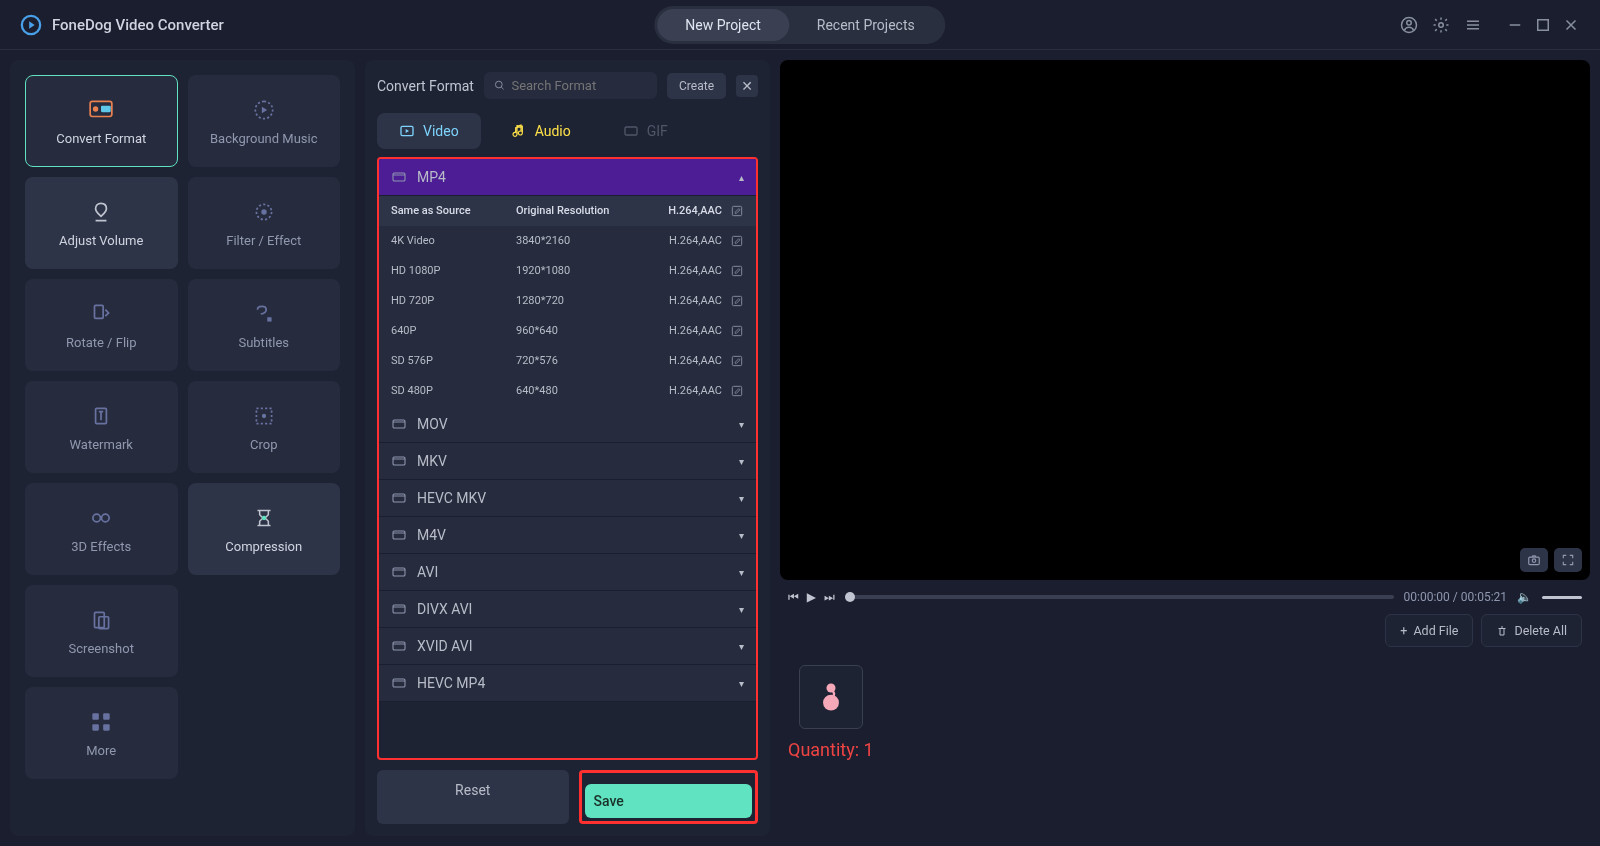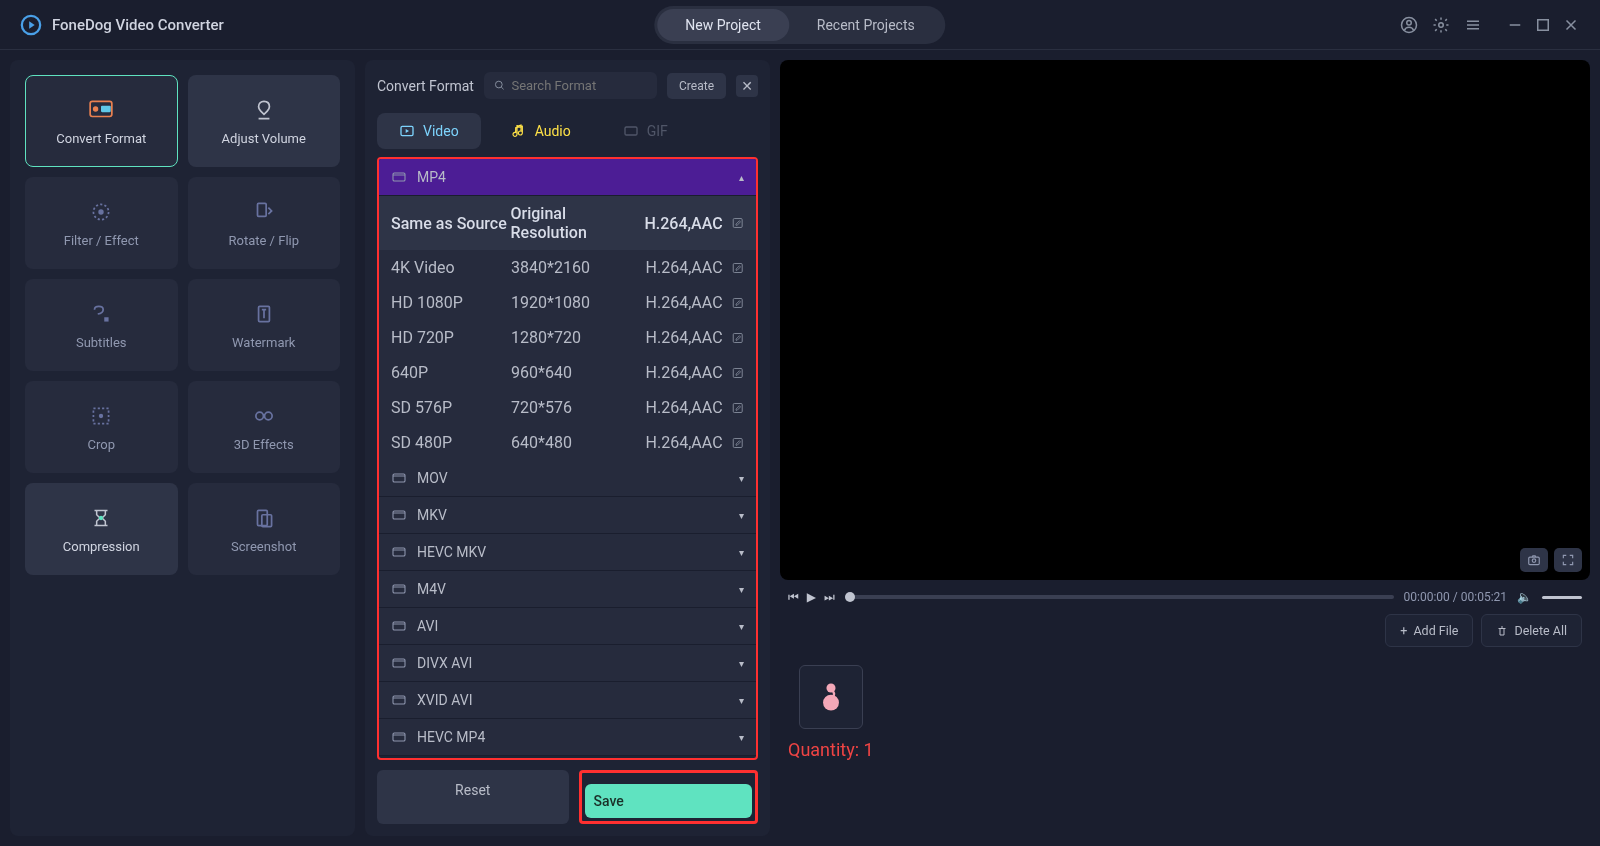--- a/index.html
+++ b/index.html
@@ -31,21 +31,21 @@
 .close-x { background: #2e3447; width: 22px; height: 22px; border-radius: 4px; display: flex; align-items: center; justify-content: center; cursor: pointer; font-size: 14px; }
 .format-tabs { display: flex; gap: 8px; margin-bottom: 8px; }
 .format-tab { padding: 10px 22px; border-radius: 8px; display: flex; align-items: center; gap: 8px; font-size: 14px; cursor: pointer; color: #fde047; }
 .format-tab.active { background: #2e3447; color: #7dd3fc; }
 .format-tab.disabled { color: #505668; }
 .highlight-box { border: 2px solid #ff3030; border-radius: 4px; flex: 1; overflow-y: auto; display: flex; flex-direction: column; }
 .format-group-header { background: #262b3d; padding: 10px 12px; display: flex; align-items: center; gap: 10px; font-size: 14px; border-bottom: 1px solid #1a1e2e; cursor: pointer; }
 .format-group-header.open { background: #4c1d95; }
 .caret { margin-left: auto; font-size: 10px; }
 .preset-list { background: #262b3d; }
-.preset-row { display: flex; align-items: center; padding: 8px 12px; font-size: 16px; cursor: pointer; }
+.preset-row { display: flex; padding: 8px 12px; font-size: 11px; cursor: pointer; }
 .preset-row.selected { background: #2e3447; font-weight: 500; color: #d8dce8; }
 .preset-col1 { width: 125px; }
 .preset-col2 { width: 140px; }
 .preset-col3 { margin-left: auto; }
 .edit-icon { margin-left: 8px; width: 14px; height: 14px; color: #8890a0; }
 .panel-footer { display: flex; gap: 10px; margin-top: 10px; }
 .reset-btn { flex: 1; background: #2e3447; padding: 12px; border-radius: 6px; text-align: center; cursor: pointer; font-size: 14px; }
 .save-btn-wrap { flex: 1; border: 3px solid #ff3030; border-radius: 4px; padding: 3px; }
 .save-btn { background: #5fe3c0; color: #1a3028; padding: 9px; border-radius: 6px; text-align: left; cursor: pointer; font-size: 14px; font-weight: 500; margin-top: 8px; }
 .right-panel { flex: 1; display: flex; flex-direction: column; gap: 10px; }
@@ -112,20 +112,27 @@
   <div class="sidebar scrollbar-thin">
     <div class="tools-grid" id="tools-grid">
         <div class="tool-tile active">
           <svg class="tool-icon" viewBox="0 0 24 24">
             <rect x="2" y="4" width="20" height="14" rx="2" fill="none" stroke="#e88050" stroke-width="1.6"></rect>
             <circle cx="7" cy="11" r="2.5" fill="#e88050"></circle>
             <rect x="12" y="8" width="9" height="6" rx="1" fill="#5fc8e8"></rect>
           </svg>
           <span class="tool-label">Convert Format</span>
         </div>
+        <div class="tool-tile">
+          <svg class="tool-icon" viewBox="0 0 24 24">
+            <rect x="4" y="4" width="16" height="16" rx="8" fill="none" stroke="currentColor" stroke-width="1.6" stroke-dasharray="2 2"></rect>
+            <path d="M10 9v6l5-3z" fill="currentColor"></path>
+          </svg>
+          <span class="tool-label">Background Music</span>
+        </div>
         <div class="tool-tile highlight">
           <svg class="tool-icon" viewBox="0 0 24 24">
             <path d="M12 4c3 0 5 2 5 5 0 2-1 3-2 4l-3 3-3-3c-1-1-2-2-2-4 0-3 2-5 5-5z" fill="none" stroke="#c0c4d0" stroke-width="1.6"></path>
             <path d="M7 20h10" stroke="#c0c4d0" stroke-width="1.6"></path>
           </svg>
           <span class="tool-label">Adjust Volume</span>
         </div>
         <div class="tool-tile">
           <svg class="tool-icon" viewBox="0 0 24 24">
             <circle cx="12" cy="12" r="7" fill="none" stroke="currentColor" stroke-width="1.6" stroke-dasharray="2 2"></circle>
@@ -175,20 +182,29 @@
             <circle cx="12" cy="12" r="2" fill="#5fe3c0"></circle>
           </svg>
           <span class="tool-label">Compression</span>
         </div>
         <div class="tool-tile">
           <svg class="tool-icon" viewBox="0 0 24 24">
             <rect x="6" y="5" width="9" height="14" rx="1" fill="none" stroke="currentColor" stroke-width="1.6"></rect>
             <rect x="10" y="9" width="9" height="11" rx="1" fill="none" stroke="currentColor" stroke-width="1.6"></rect>
           </svg>
           <span class="tool-label">Screenshot</span>
+        </div>
+        <div class="tool-tile" style="grid-column: 1;">
+          <svg class="tool-icon" viewBox="0 0 24 24">
+            <rect x="4" y="4" width="6" height="6" rx="1" fill="currentColor"></rect>
+            <rect x="14" y="4" width="6" height="6" rx="1" fill="currentColor"></rect>
+            <rect x="4" y="14" width="6" height="6" rx="1" fill="currentColor"></rect>
+            <rect x="14" y="14" width="6" height="6" rx="1" fill="currentColor"></rect>
+          </svg>
+          <span class="tool-label">More</span>
         </div>
       </div>
   </div>
 
   <div class="center-panel">
     <div class="panel-header">
       <span class="panel-title">Convert Format</span>
       <div class="search-box">
         <svg width="13" height="13" viewBox="0 0 24 24">
             <circle cx="10" cy="10" r="7" fill="none" stroke="#8890a0" stroke-width="2"></circle>

